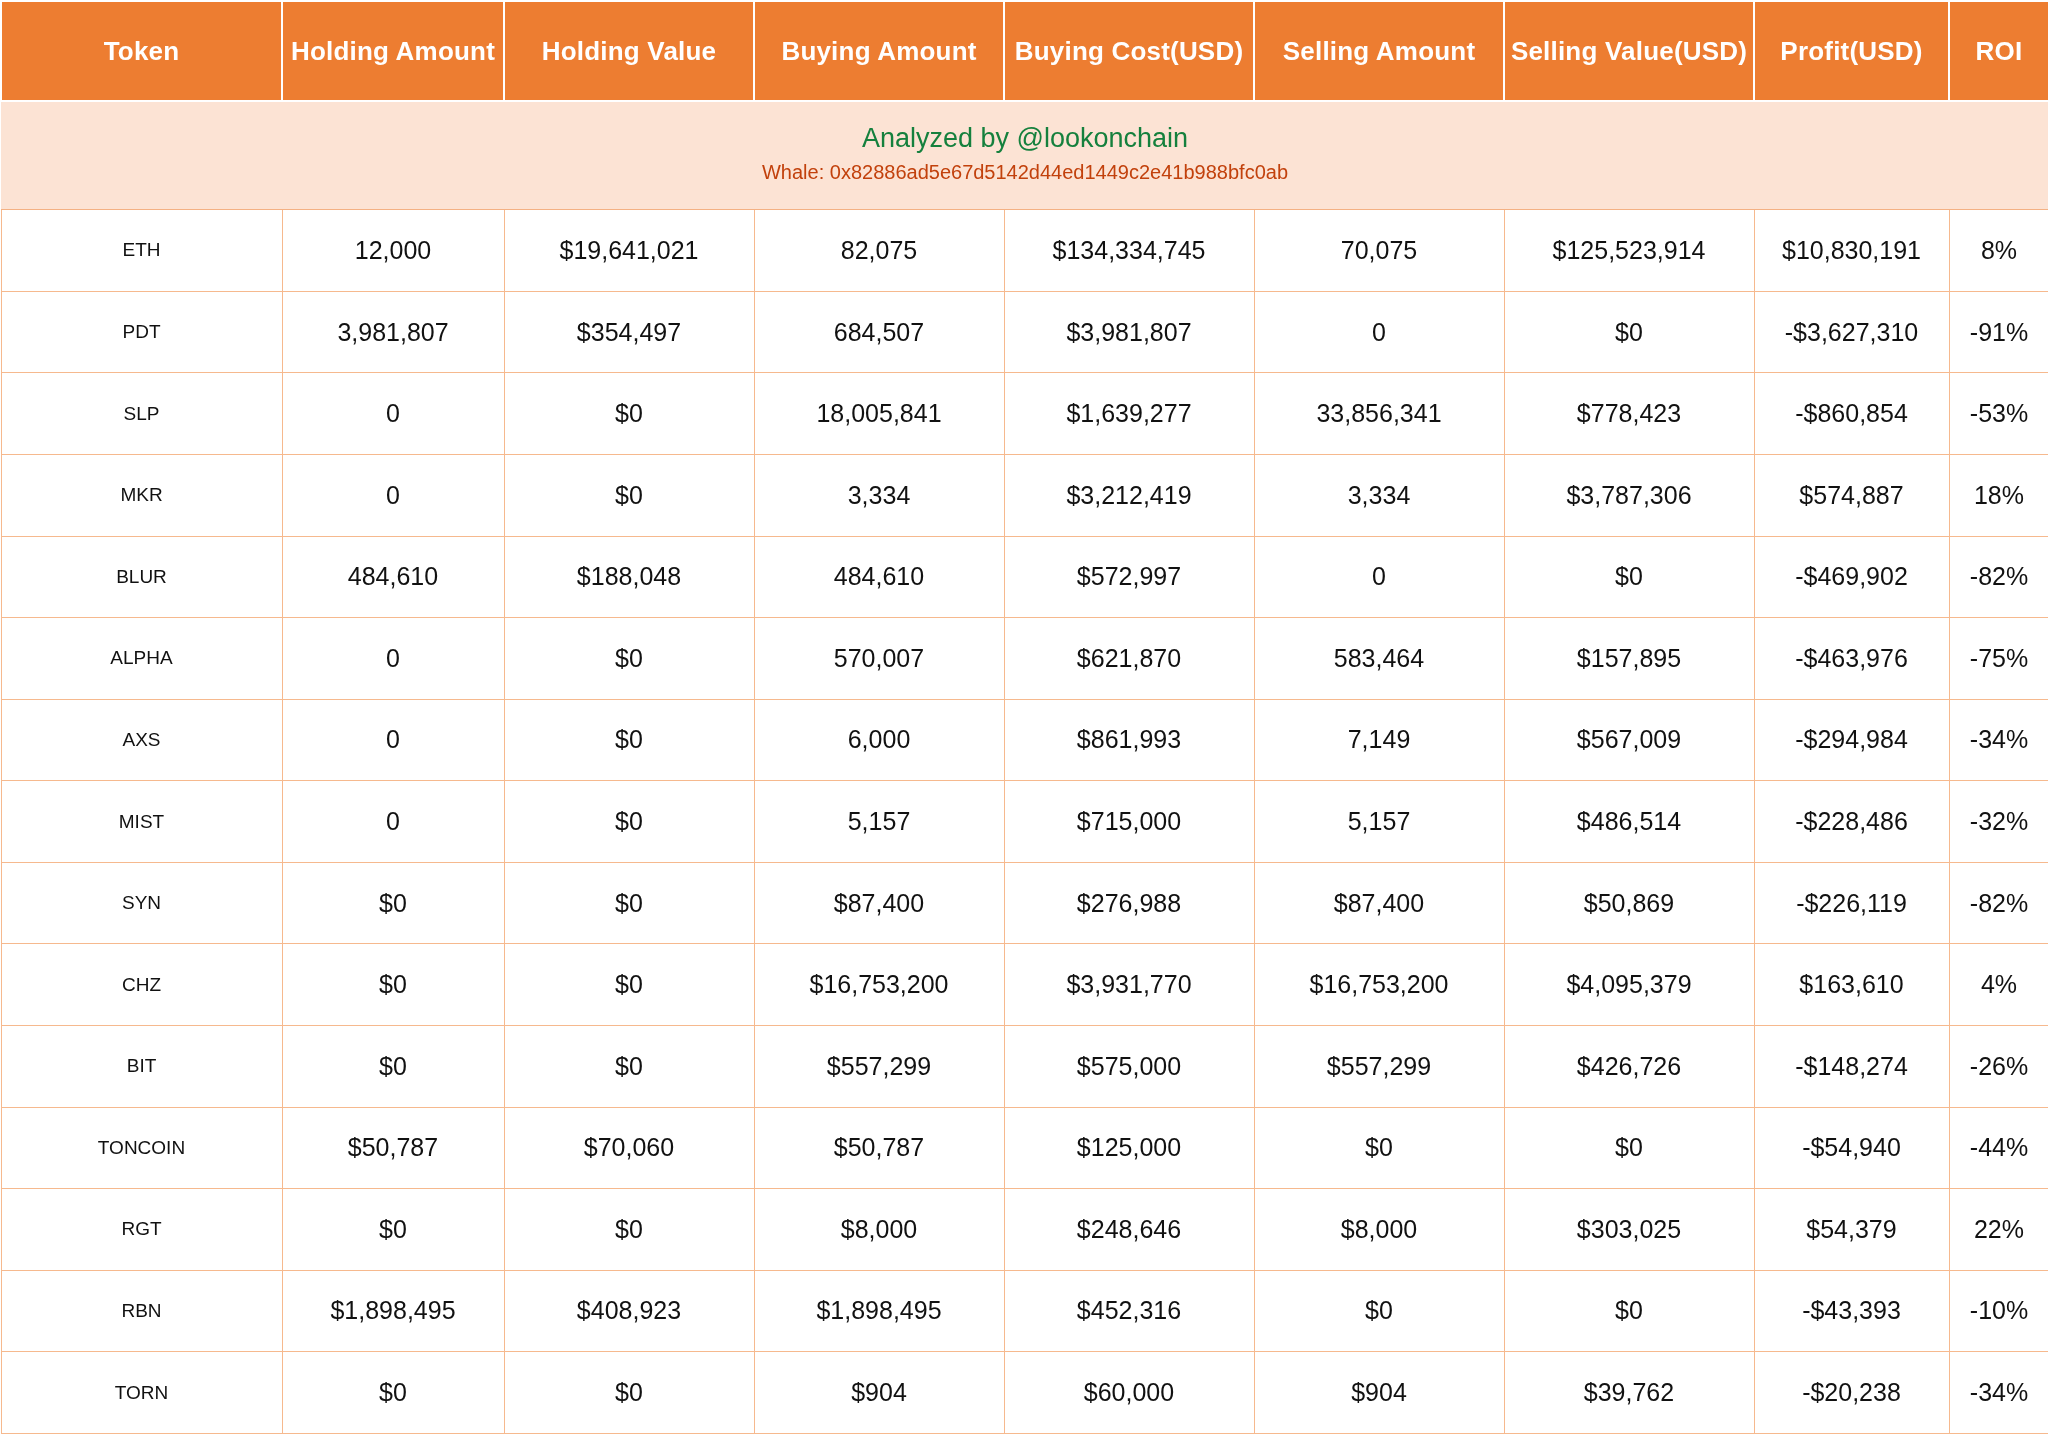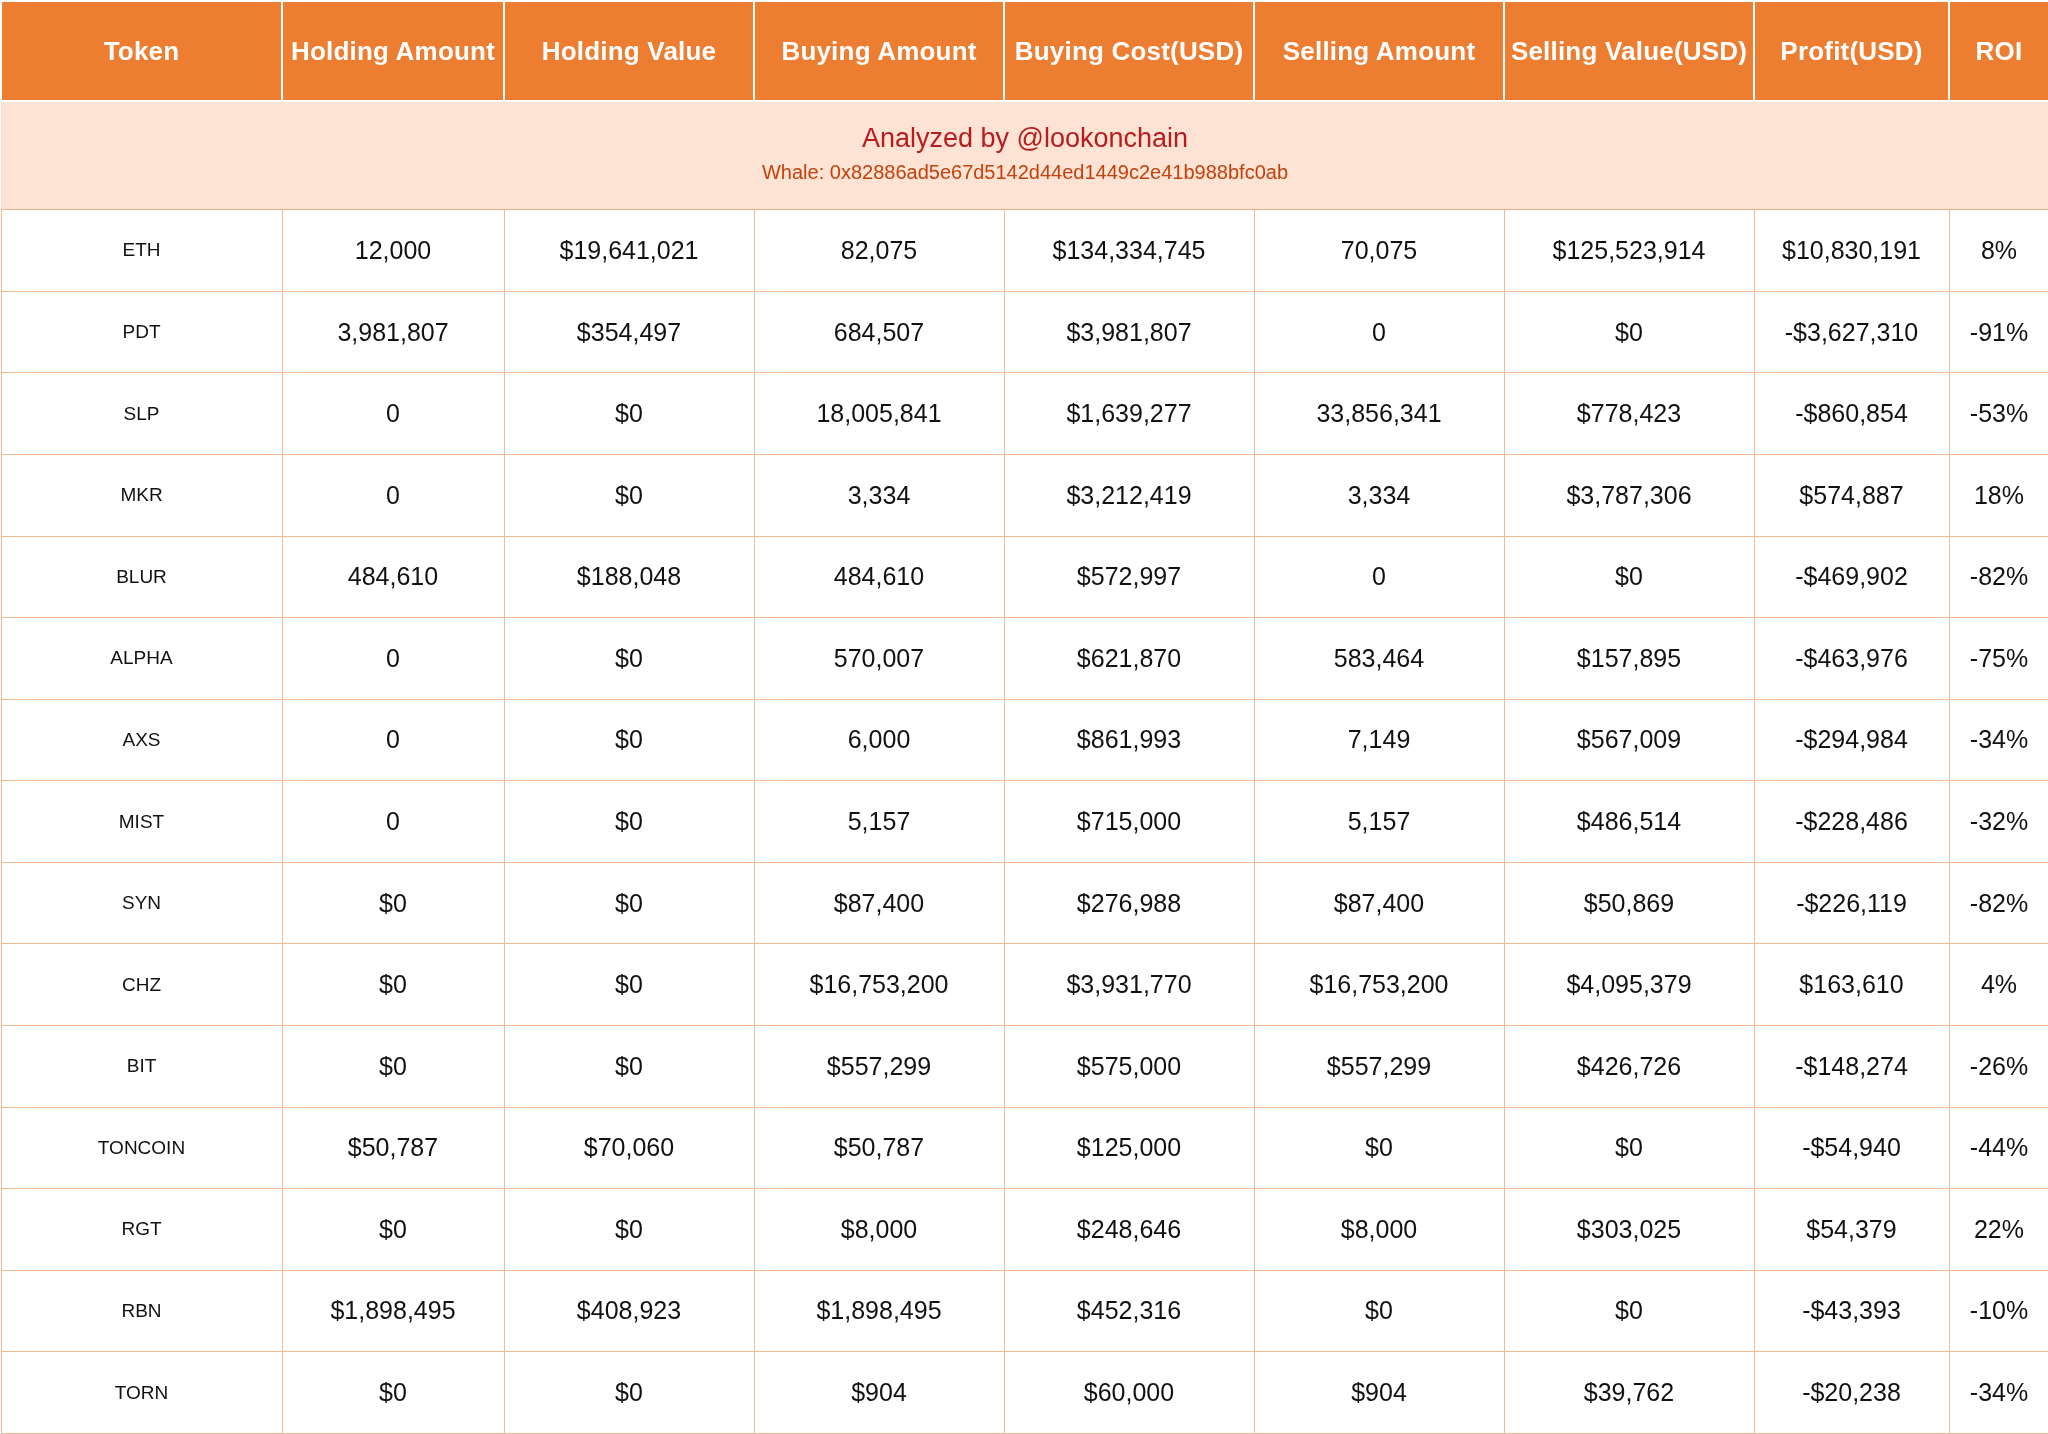--- a/index.html
+++ b/index.html
@@ -44,21 +44,21 @@
   tr.note-row td {
     background: #FCE3D4;
     border: none;
     border-bottom: 1px solid #F4B183;
     padding: 14px 0 18px 0;
     text-align: center;
   }
   .note-main {
     display: block;
     font-size: 27px;
-    color: #b91c1c;
+    color: #15803d;
     line-height: 1.25;
   }
   .note-sub {
     display: block;
     font-size: 20px;
     color: #c2410c;
     line-height: 1.3;
     margin-top: 4px;
     font-family: "Liberation Sans", sans-serif;
   }

